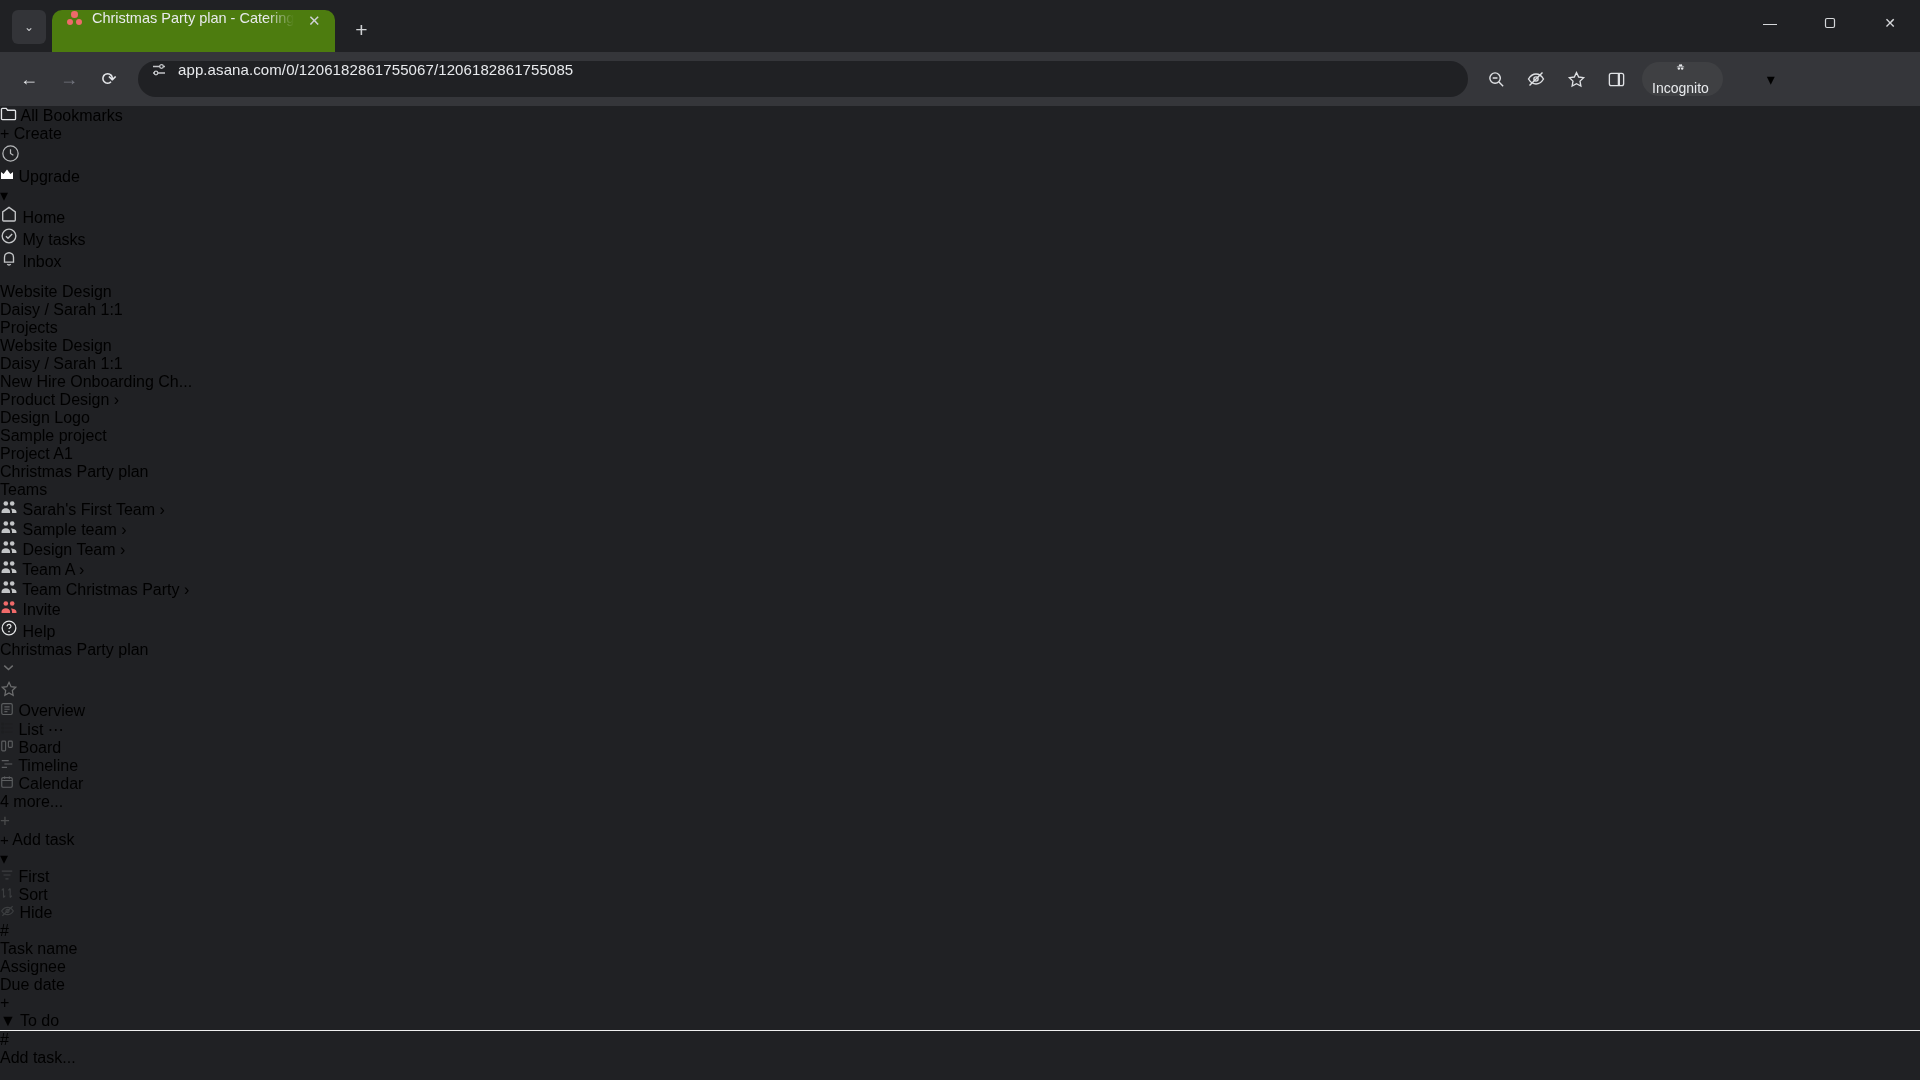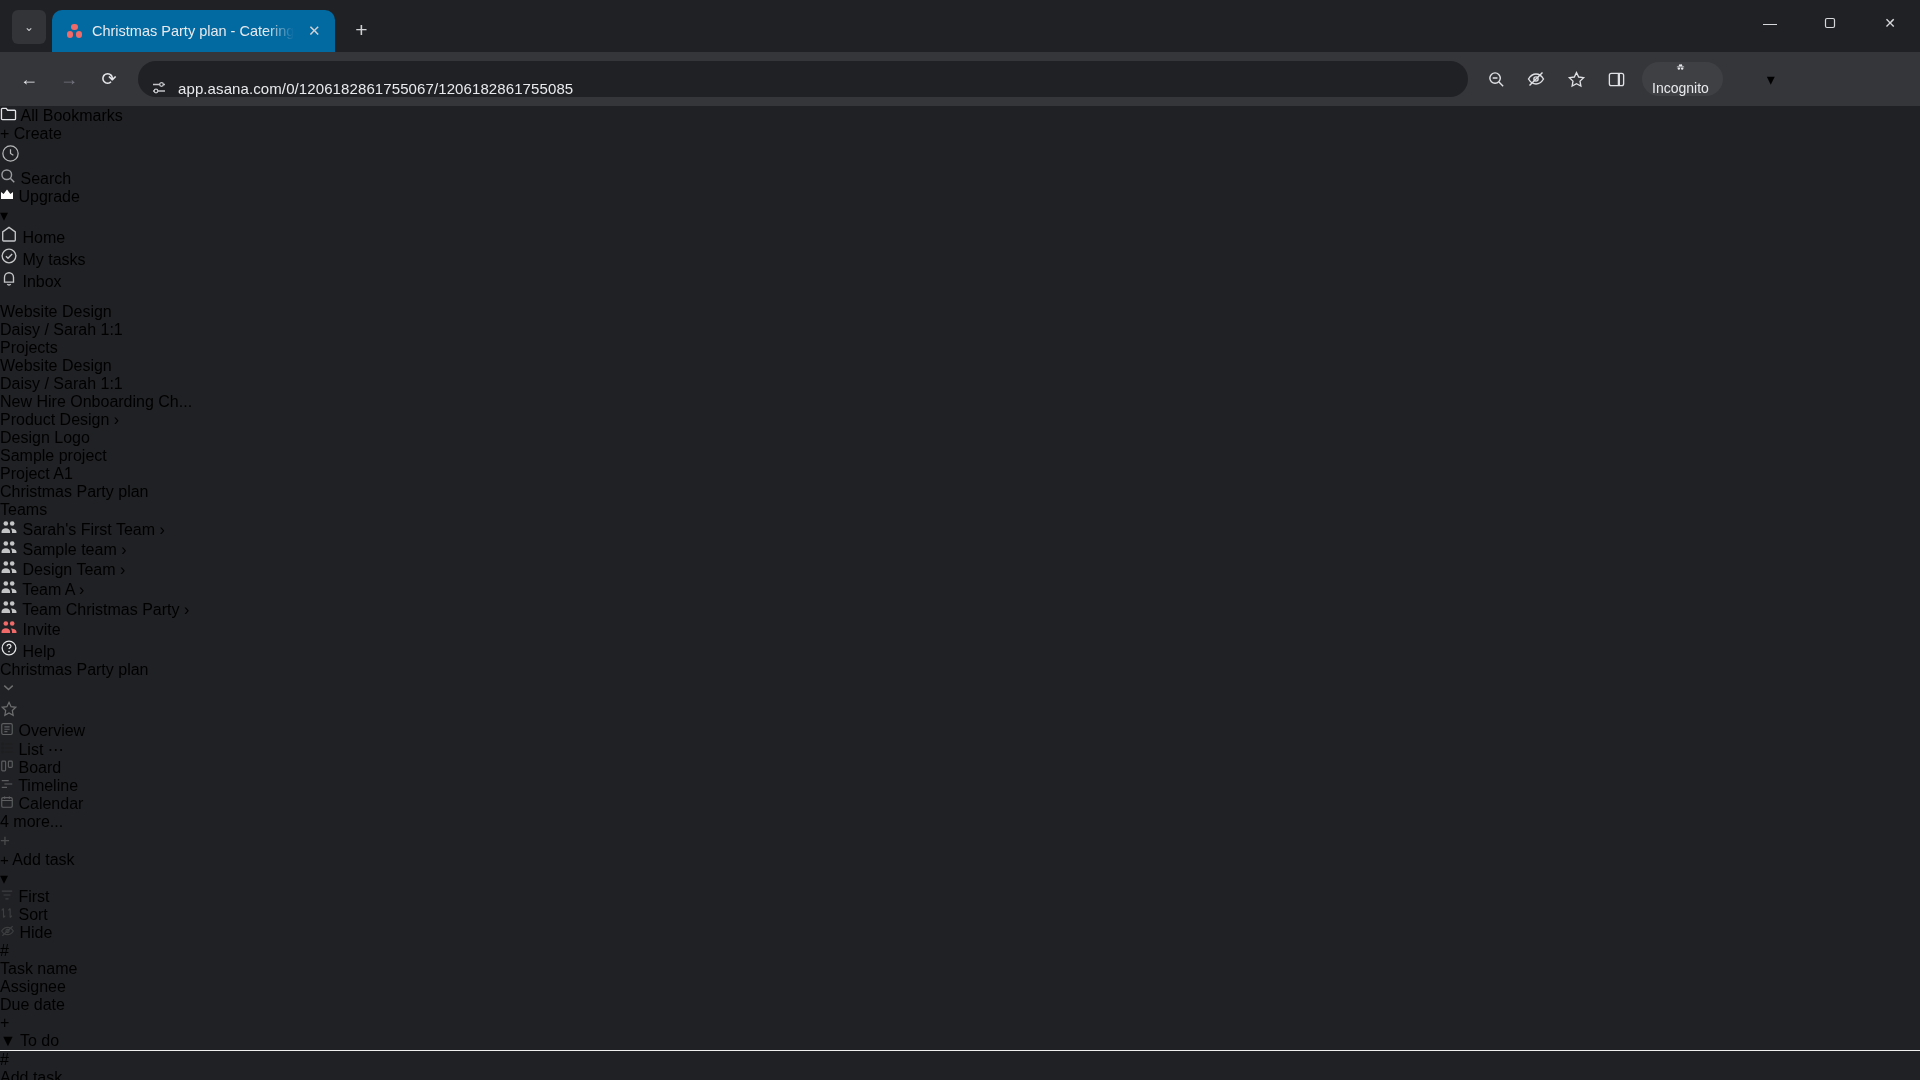--- a/index.html
+++ b/index.html
@@ -18,22 +18,22 @@
     position: relative;
   }
   .tabstrip-chevron {
     width: 34px; height: 34px; margin: 0 6px 8px 4px;
     border-radius: 6px; background: #333438;
     display: flex; align-items: center; justify-content: center;
     color: #c8cacd; font-size: 12px; cursor: pointer;
   }
   .tab {
     height: 42px; min-width: 260px; max-width: 320px;
-    background: #0369a1; border-radius: 10px 10px 0 0;
-    display: flex; align-items: center; gap: 9px;
+    background: #4d7c0f; border-radius: 10px 10px 0 0;
+    display: flex; gap: 9px;
     padding: 0 10px 0 14px; position: relative;
   }
   .tab-favicon { width: 17px; height: 17px; flex: 0 0 17px; position: relative; }
   .tab-favicon i {
     position: absolute; width: 6.5px; height: 6.5px; border-radius: 50%;
     background: #f06a6a;
   }
   .tab-favicon i:nth-child(1) { left: 5px; top: 1px; }
   .tab-favicon i:nth-child(2) { left: 0.5px; top: 8.5px; }
   .tab-favicon i:nth-child(3) { left: 9.5px; top: 8.5px; }
@@ -67,21 +67,21 @@
     display: flex; align-items: center; padding: 0 10px; gap: 2px;
   }
   .nav-btn {
     width: 38px; height: 38px; border-radius: 50%;
     display: flex; align-items: center; justify-content: center;
     color: #e4e6e9; font-size: 18px; cursor: pointer; flex: 0 0 38px;
   }
   .nav-btn.disabled { color: #757780; }
   .omnibox {
     flex: 1; height: 36px; background: #202124; border-radius: 18px;
-    display: flex; align-items: flex-end; padding: 0 12px; gap: 10px;
+    display: flex; align-items: flex-start; padding: 0 12px; gap: 10px;
     margin: 0 8px; max-width: 1330px;
   }
   .omnibox-icon { width: 18px; height: 18px; flex: 0 0 18px; color: #c2c4c7; }
   .omnibox-url { font-size: 15px; color: #e8eaed; letter-spacing: .1px; white-space: nowrap; }
   .tb-icons { display: flex; align-items: center; gap: 4px; }
   .tb-icon {
     width: 36px; height: 36px; border-radius: 50%;
     display: flex; align-items: center; justify-content: center;
     color: #dfe1e4; cursor: pointer;
   }
@@ -412,27 +412,20 @@
     <div class="create-btn">
       <span class="create-plus">+</span>
       <span>Create</span>
     </div>
     <div class="topbar-clock">
       <svg width="21" height="21" viewBox="0 0 22 22" fill="none" stroke="#b6b8ba" stroke-width="1.3">
           <circle cx="11" cy="11" r="8"></circle>
           <path d="M11 6.5V11l3 1.8"></path>
         </svg>
     </div>
-    <div class="topbar-search">
-      <svg width="16" height="16" viewBox="0 0 18 18" fill="none" stroke="#9a9c9f" stroke-width="1.6">
-          <circle cx="7.6" cy="7.6" r="5.4"></circle>
-          <path d="M11.6 11.6L16 16"></path>
-        </svg>
-      <span class="ph">Search</span>
-    </div>
     <div class="topbar-right">
       <div class="upgrade-btn">
         <svg width="14" height="14" viewBox="0 0 14 14" fill="#fff">
             <path d="M1 4l2.6 2.1L7 1.6l3.4 4.5L13 4v7H1V4z"></path>
           </svg>
         <span>Upgrade</span>
       </div>
       <div class="avatar-main"></div>
       <div class="profile-caret">▾</div>
     </div>

